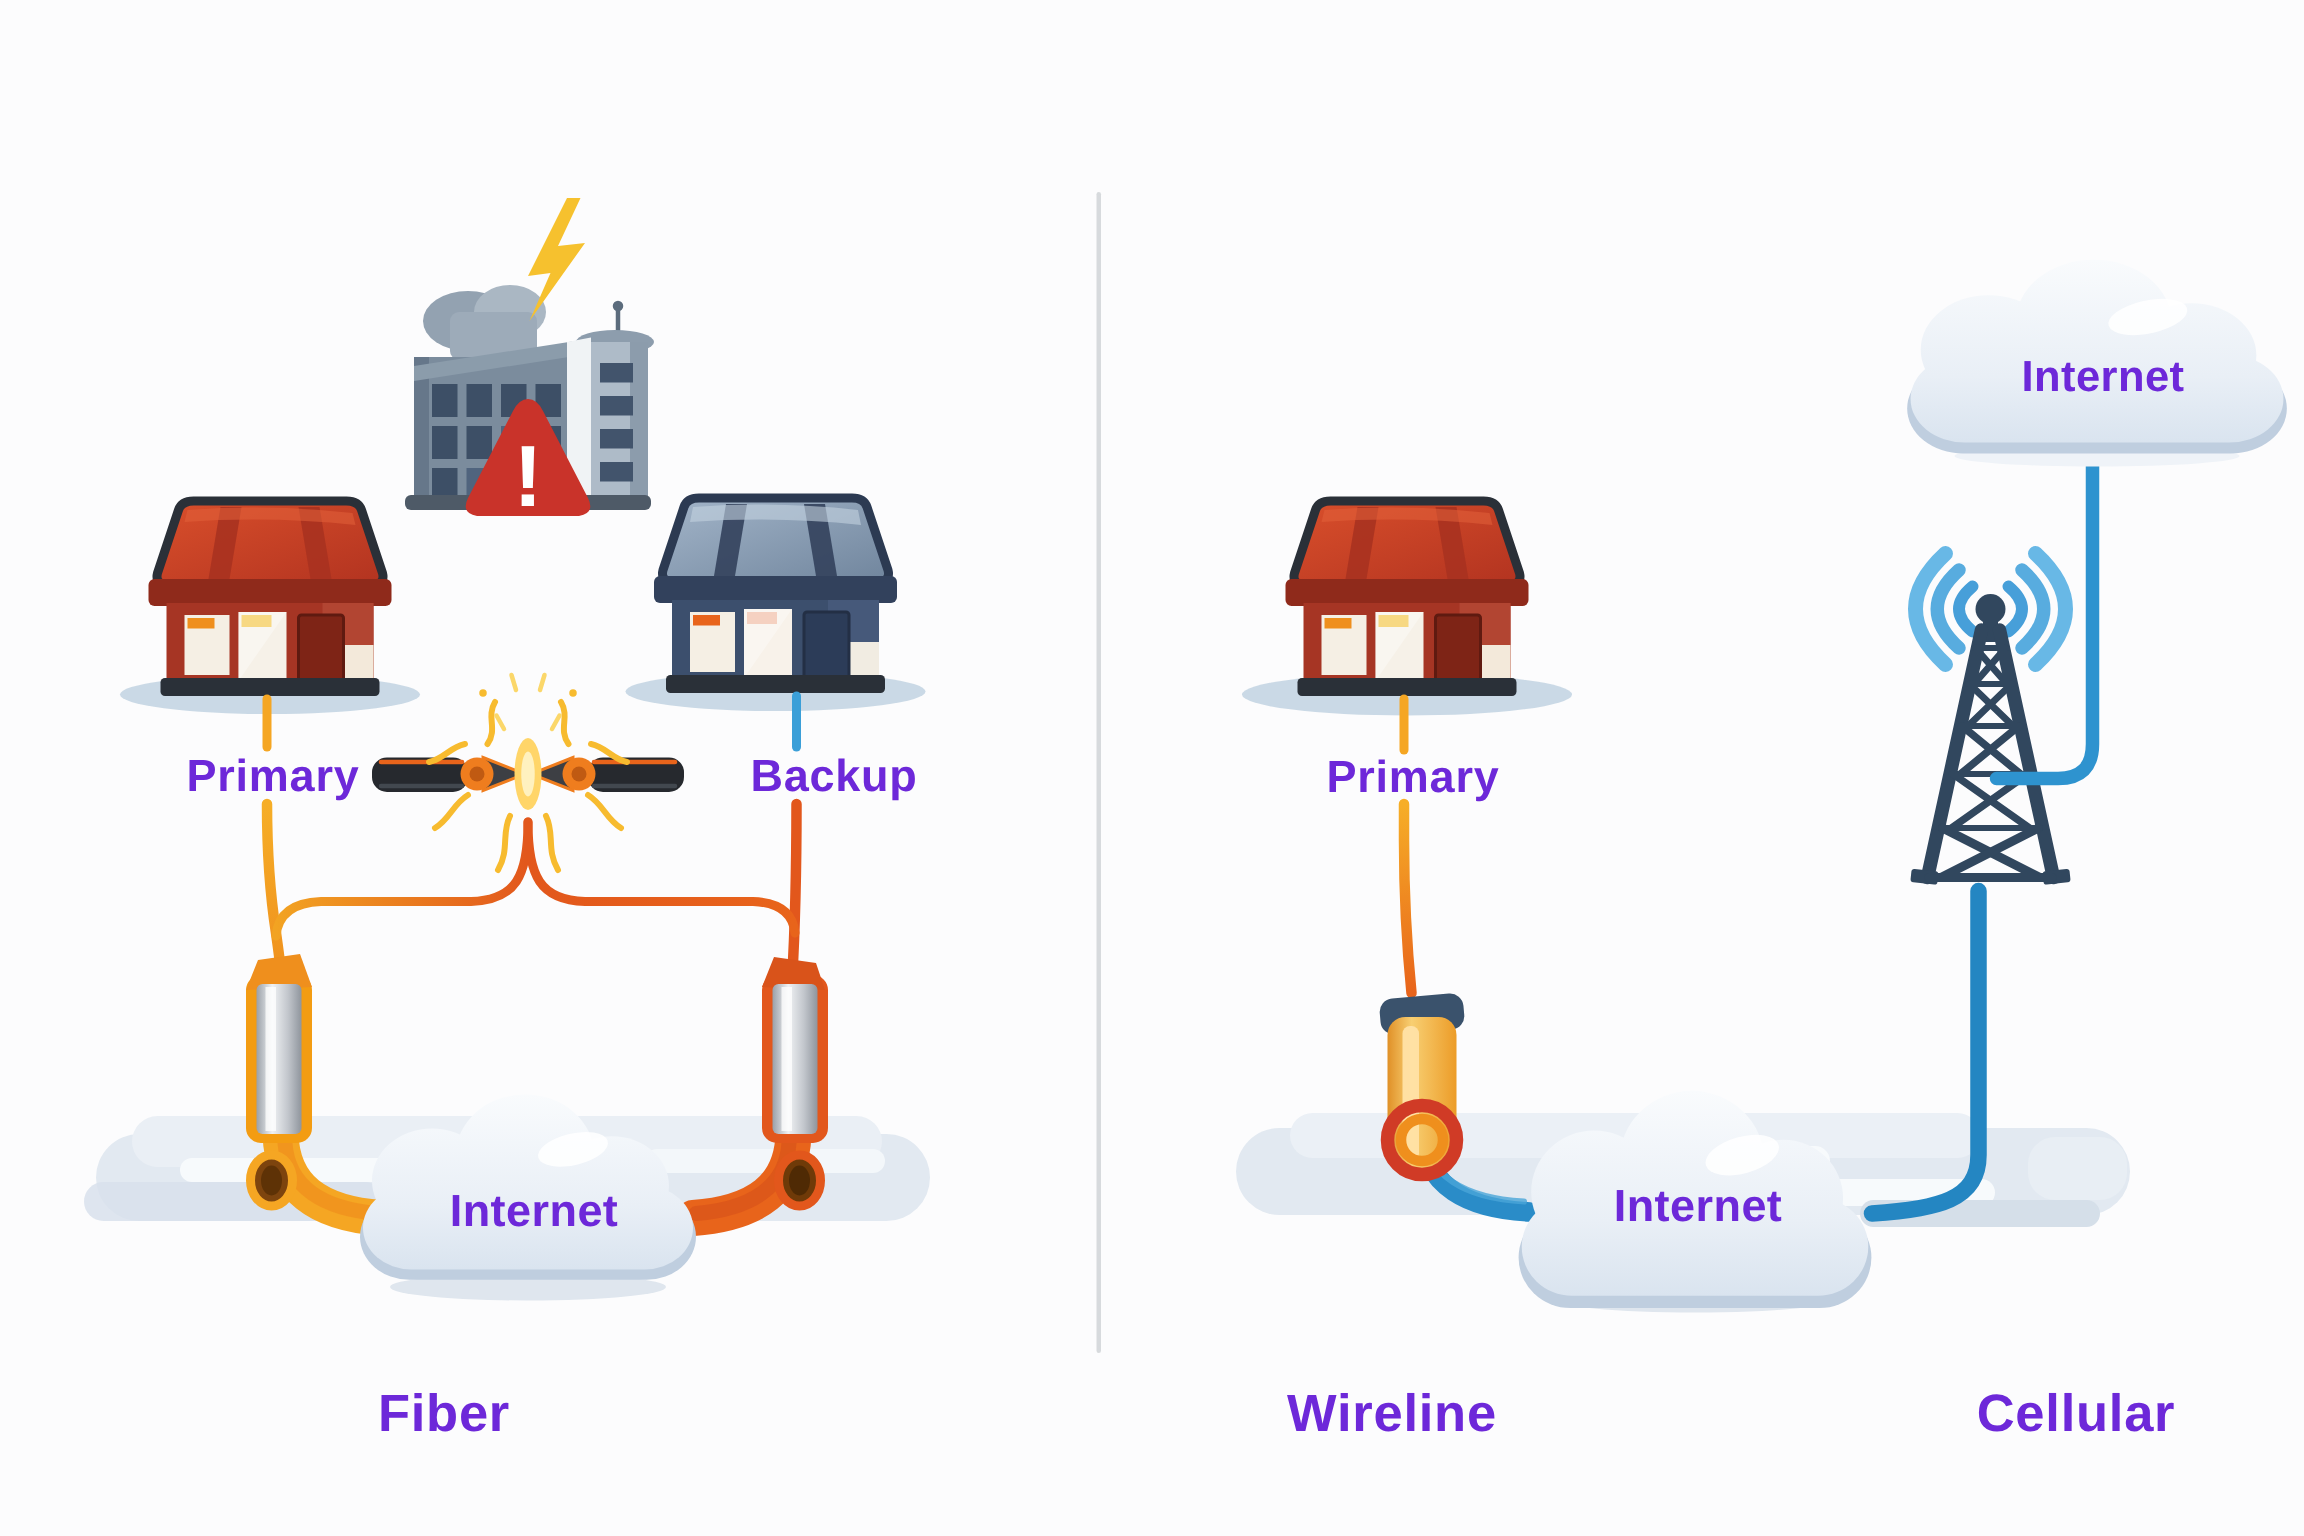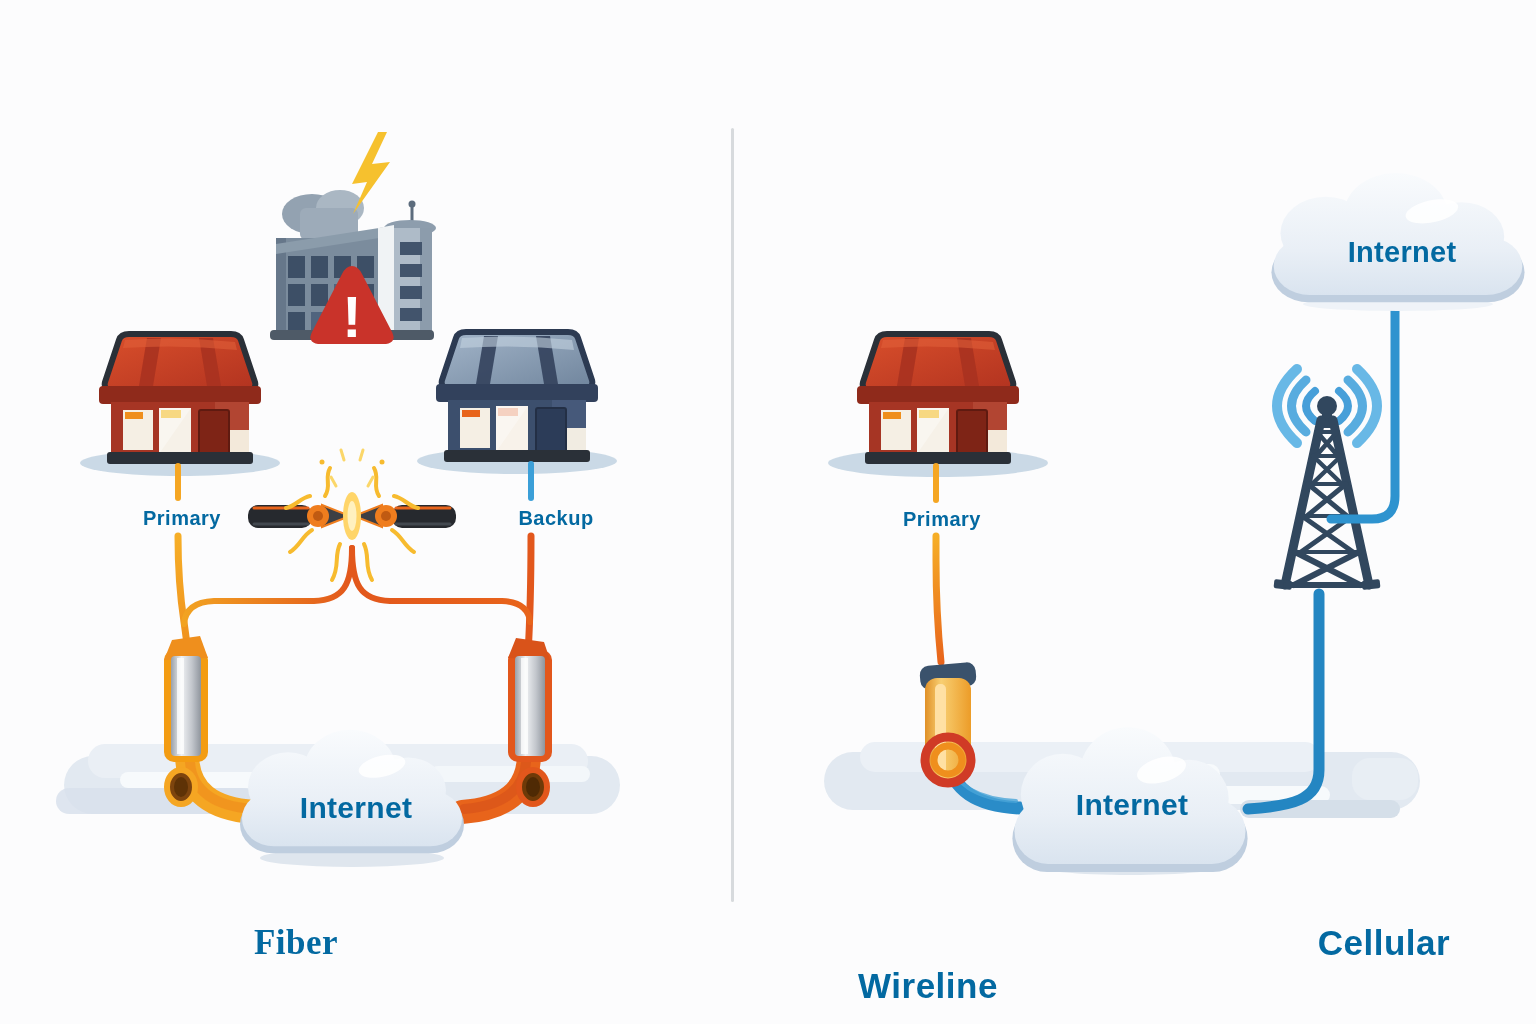--- a/index.html
+++ b/index.html
@@ -7,23 +7,23 @@
     position:relative;width:1536px;height:1024px;background:#fcfcfd;
     overflow:hidden;font-family:"Liberation Sans",sans-serif;
   }
   .canvas svg{position:absolute;left:0;top:0;}
   .divider{
     position:absolute;left:731px;top:128px;width:3px;height:774px;
     background:#d7dadd;border-radius:2px;
   }
   .label{
     position:absolute;transform:translate(-50%,-50%);
-    font-weight:700;color:#0369a1;white-space:nowrap;letter-spacing:.5px;
+    font-weight:700;color:#6d28d9;white-space:nowrap;letter-spacing:.5px;
   }
-  .conn-label{font-size:20px;}
+  .conn-label{font-size:30px;}
   .cloud-label{font-size:30px;letter-spacing:.3px;}
   .cloud-label.small{font-size:29px;}
   .title-label{font-size:35px;}
 </style>
 </head>
 <body>
 
 <div class="canvas">
 
 <svg width="1536" height="1024" viewBox="0 0 1536 1024">
@@ -338,22 +338,22 @@
 
   <ellipse cx="1398" cy="304" rx="95" ry="7" fill="#eff3f8"></ellipse>
   <use href="#cloud-shape" transform="translate(1398,255) scale(1.13,0.91)"></use>
 </svg>
 
 <div class="divider"></div>
 
 <div class="label conn-label" style="left:182px;top:518px;">Primary</div>
 <div class="label conn-label" style="left:556px;top:518px;">Backup</div>
 <div class="label cloud-label" style="left:356px;top:808px;">Internet</div>
-<div class="label title-label" style="left:296px;top:943px;font-family:Liberation Serif, serif;">Fiber</div>
+<div class="label title-label" style="left:296px;top:943px;">Fiber</div>
 
 <div class="label conn-label" style="left:942px;top:519px;">Primary</div>
 <div class="label cloud-label" style="left:1132px;top:805px;">Internet</div>
-<div class="label title-label" style="left:928px;top:943px;margin-top:43px;">Wireline</div>
+<div class="label title-label" style="left:928px;top:943px;">Wireline</div>
 
 <div class="label cloud-label small" style="left:1402px;top:252px;">Internet</div>
 <div class="label title-label" style="left:1368px;top:943px;margin-left:16px;">Cellular</div>
 
 </div>
 
 </body></html>

